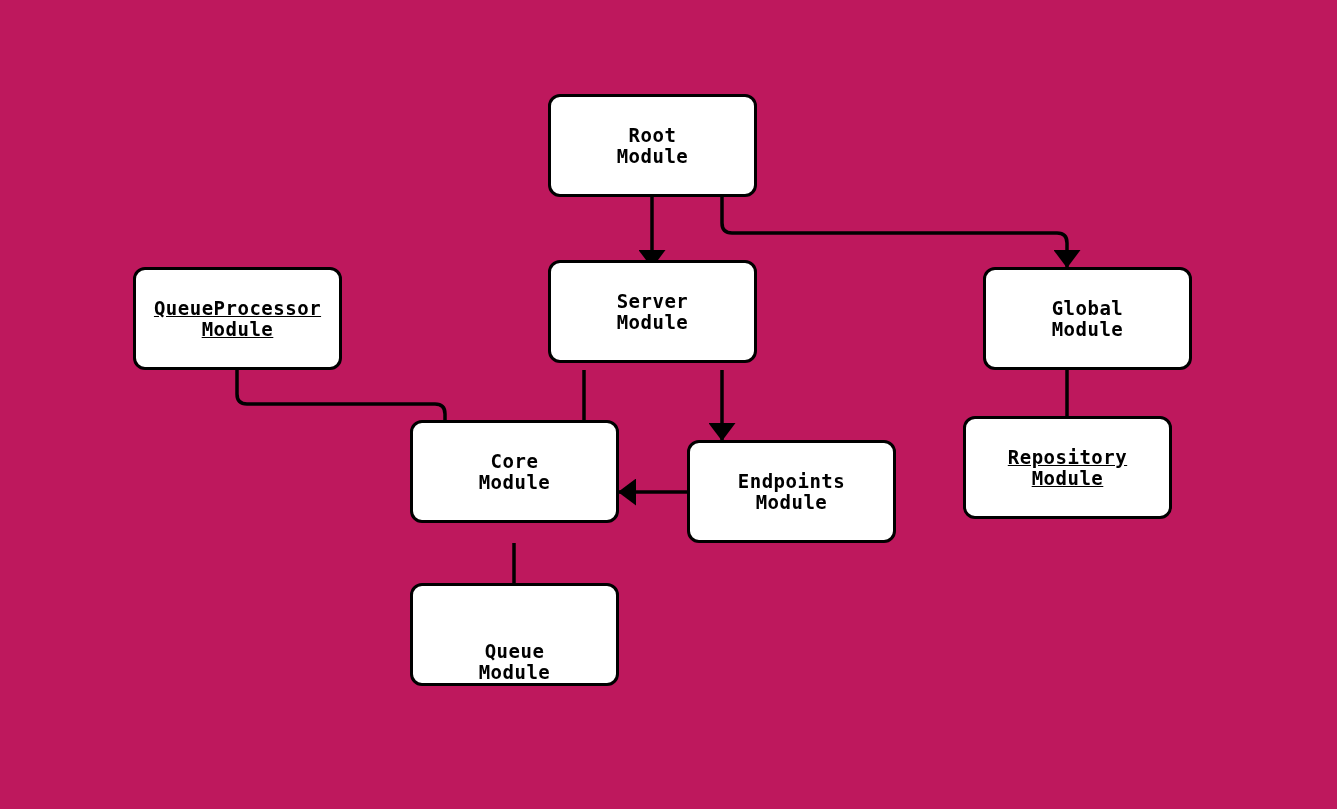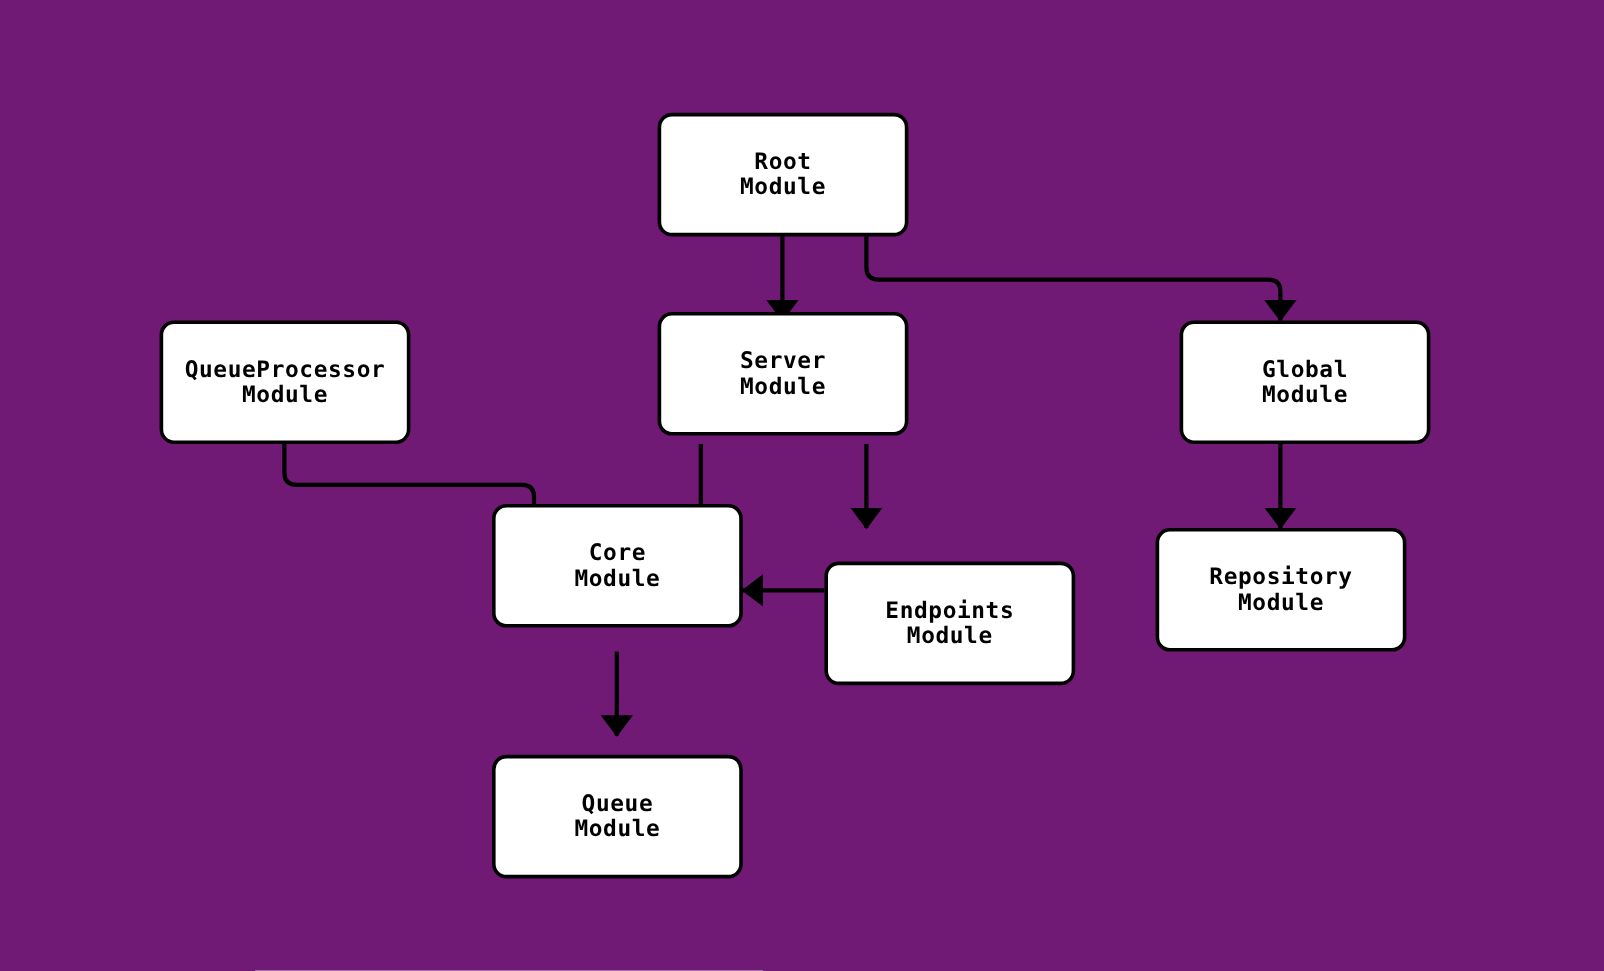--- a/index.html
+++ b/index.html
@@ -5,21 +5,21 @@
   html, body {
     margin: 0;
     padding: 0;
     background: #ffffff;
     font-family: "DejaVu Sans Mono", "Liberation Mono", monospace;
   }
   .canvas {
     position: relative;
     width: 1337px;
     height: 809px;
-    background: #701a75;
+    background: #be185d;
     overflow: hidden;
   }
   .edges-layer {
     position: absolute;
     left: 0;
     top: 0;
     width: 1337px;
     height: 809px;
     pointer-events: none;
   }
@@ -69,48 +69,48 @@
       <path d="M687 492 L619 492" class="edge" marker-end="url(#arrow)"></path>
       <path d="M1067 370 L1067 440" class="edge" marker-end="url(#arrow)"></path>
       <path d="M514 543 L514 613" class="edge" marker-end="url(#arrow)"></path>
     </svg>
 
   <div class="node" style="left:548px; top:94px;">
     <div class="node-label">Root
 Module</div>
   </div>
 
-  <div class="node" style="left:133px; top:267px;">
+  <div class="node" style="left:133px; top:267px;text-decoration:underline;">
     <div class="node-label">QueueProcessor
 Module</div>
   </div>
 
   <div class="node" style="left:548px; top:260px;">
     <div class="node-label">Server
 Module</div>
   </div>
 
   <div class="node" style="left:983px; top:267px;">
     <div class="node-label">Global
 Module</div>
   </div>
 
   <div class="node" style="left:410px; top:420px;">
     <div class="node-label">Core
 Module</div>
   </div>
 
-  <div class="node" style="left:687px; top:440px;margin-top:28px;">
+  <div class="node" style="left:687px; top:440px;">
     <div class="node-label">Endpoints
 Module</div>
   </div>
 
-  <div class="node" style="left:963px; top:440px;">
+  <div class="node" style="left:963px; top:416px;text-decoration:underline;">
     <div class="node-label">Repository
 Module</div>
   </div>
 
-  <div class="node" style="left:410px; top:629px;">
+  <div class="node" style="left:410px; top:583px;align-items:flex-end;">
     <div class="node-label">Queue
 Module</div>
   </div>
 
 </div>
 
 </body></html>

